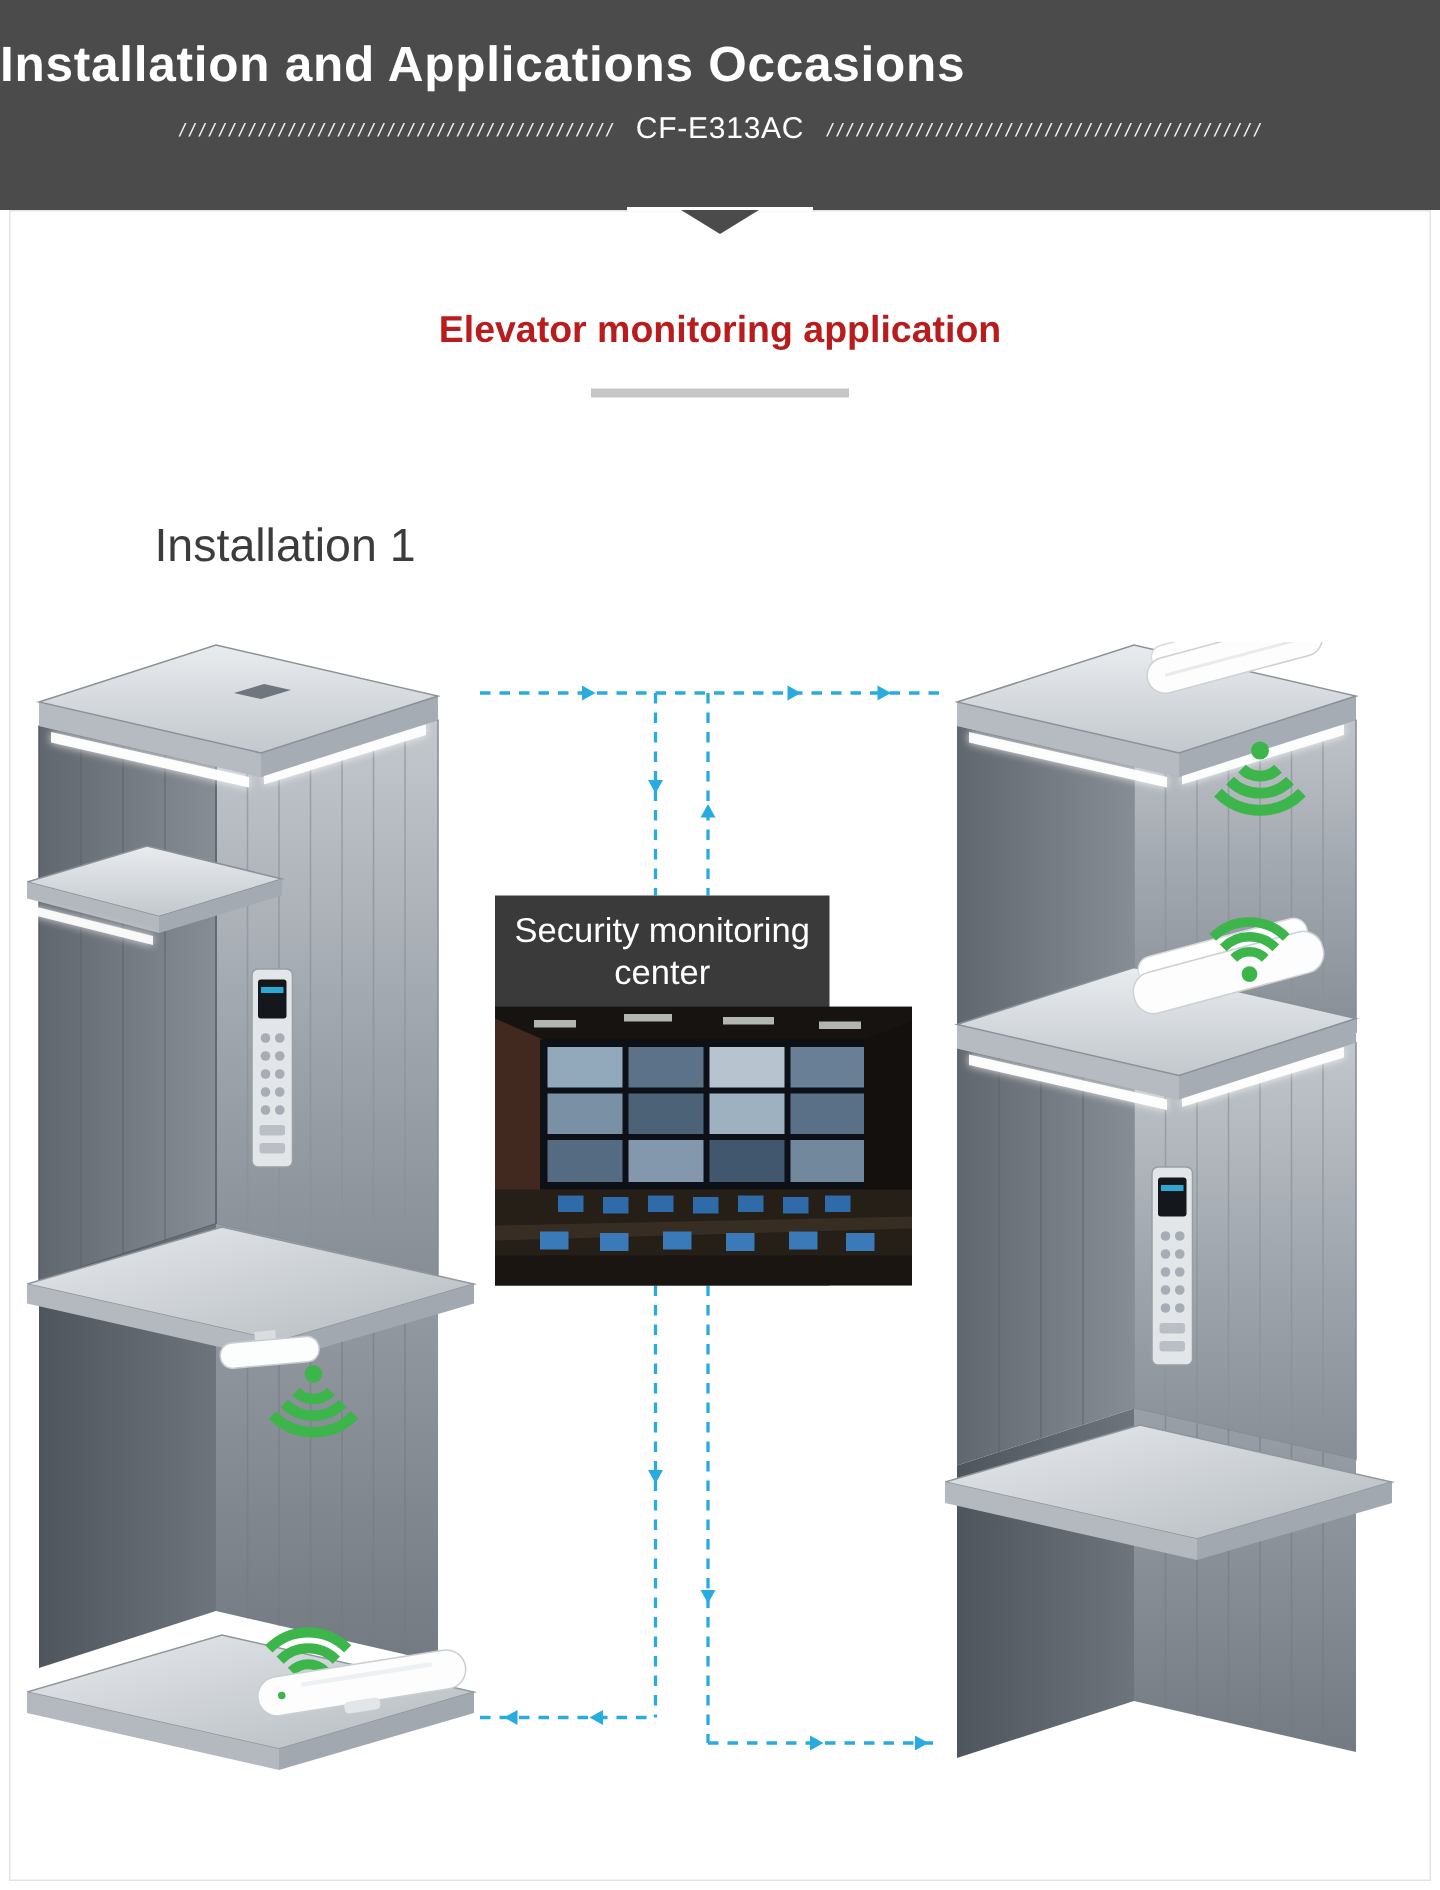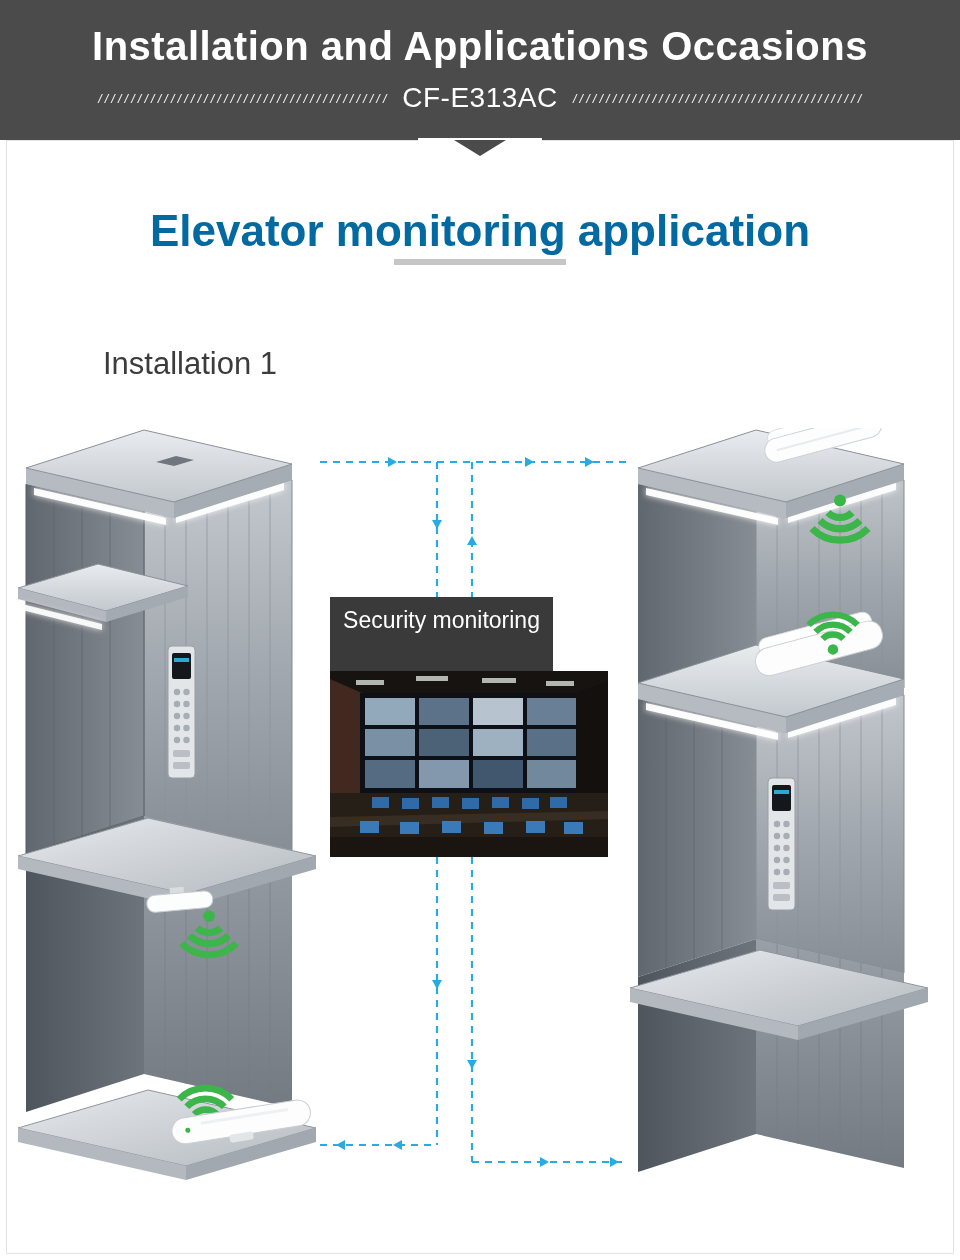--- a/index.html
+++ b/index.html
@@ -1,31 +1,31 @@
 <!DOCTYPE html>
 <html style="--header-bg: #4b4b4b; --wifi-green: #3cb54a; --connector-blue: #29abe2; --title-underline: #c6c6c6;"><head>
 <meta charset="utf-8">
 <style>
   html,body{margin:0;padding:0;background:#ffffff;}
   body{width:960px;height:1260px;overflow:hidden;font-family:"Liberation Sans",sans-serif;}
   .page{position:relative;width:960px;height:1260px;background:#fff;}
 
   
   .header{position:absolute;left:0;top:0;width:100%;height:140px;background:var(--header-bg,#4b4b4b);z-index:4;}
-  .header-title{margin:0;padding-top:24px;text-align:center;color:#fff;font-size:40px;font-weight:bold;letter-spacing:.5px;}
+  .header-title{margin:0;padding-top:24px;text-align:left;color:#fff;font-size:33px;font-weight:bold;letter-spacing:.5px;}
   .model-row{margin-top:13px;display:flex;align-items:center;justify-content:center;gap:14px;color:#fff;}
   .slashes{font-family:"DejaVu Sans Mono",monospace;font-size:11px;opacity:.92;white-space:nowrap;max-width:305px;overflow:hidden;}
-  .model{font-size:28px;letter-spacing:.5px;text-align:right;}
+  .model{font-size:20px;letter-spacing:.5px;text-align:right;}
   .header-rule{position:absolute;left:50%;transform:translateX(-50%);bottom:-1px;width:124px;height:3px;background:#fff;}
   .header-pointer{position:absolute;left:50%;transform:translateX(-50%);top:140px;width:0;height:0;
     border-left:26px solid transparent;border-right:26px solid transparent;border-top:16px solid var(--header-bg,#4b4b4b);z-index:5;}
 
   .frame{position:absolute;left:6px;right:6px;top:140px;bottom:6px;border:1px solid #e3e3e3;z-index:0;}
 
-  .section-title{position:absolute;top:206px;left:0;width:100%;text-align:center;font-size:44px;font-weight:600;color:#0369a1;}
+  .section-title{position:absolute;top:206px;left:0;width:100%;text-align:center;font-size:25px;font-weight:600;color:#b91c1c;}
   .title-underline{position:absolute;top:259px;left:50%;transform:translateX(-50%);width:172px;height:6px;background:var(--title-underline,#c6c6c6);}
 
   .inst-label{position:absolute;top:346px;width:300px;text-align:center;font-size:31px;color:#3c3c3c;}
   .inst-1{left:40px;}
   .inst-2{left:632px;}
 
   .elev{position:absolute;width:300px;height:760px;z-index:1;}
   .elev-left{left:18px;top:428px;}
   .elev-right{left:630px;top:428px;}
 
@@ -251,20 +251,21 @@
 
       <polygon points="0,560 130,522 298,560 168,598" fill="url(#gFloor)" stroke="#90969d" stroke-width="1"></polygon>
       <polygon points="0,560 168,598 168,612 0,574" fill="#b3b9bf"></polygon>
       <polygon points="168,598 298,560 298,574 168,612" fill="#a2a8af"></polygon>
     </svg>
   </div>
 
   <div class="monitor">
     <div class="monitor-label">
       <div>Security monitoring</div>
+      <div>center</div>
     </div>
     <svg class="room-photo" viewBox="0 0 278 186" width="278" height="186">
       <rect width="278" height="186" fill="#262019"></rect>
       <polygon points="0,0 278,0 278,28 0,36" fill="#171310"></polygon>
       <g fill="#d9dfda" opacity="0.8">
         <rect x="26" y="9" width="28" height="5"></rect>
         <rect x="86" y="5" width="32" height="5"></rect>
         <rect x="152" y="7" width="34" height="5"></rect>
         <rect x="216" y="10" width="28" height="5"></rect>
       </g>

